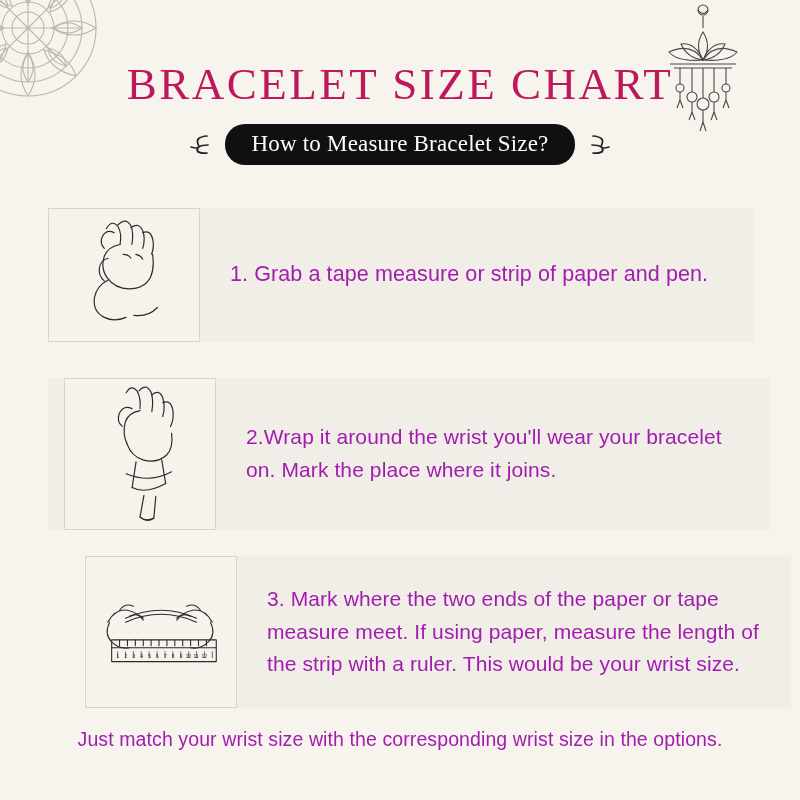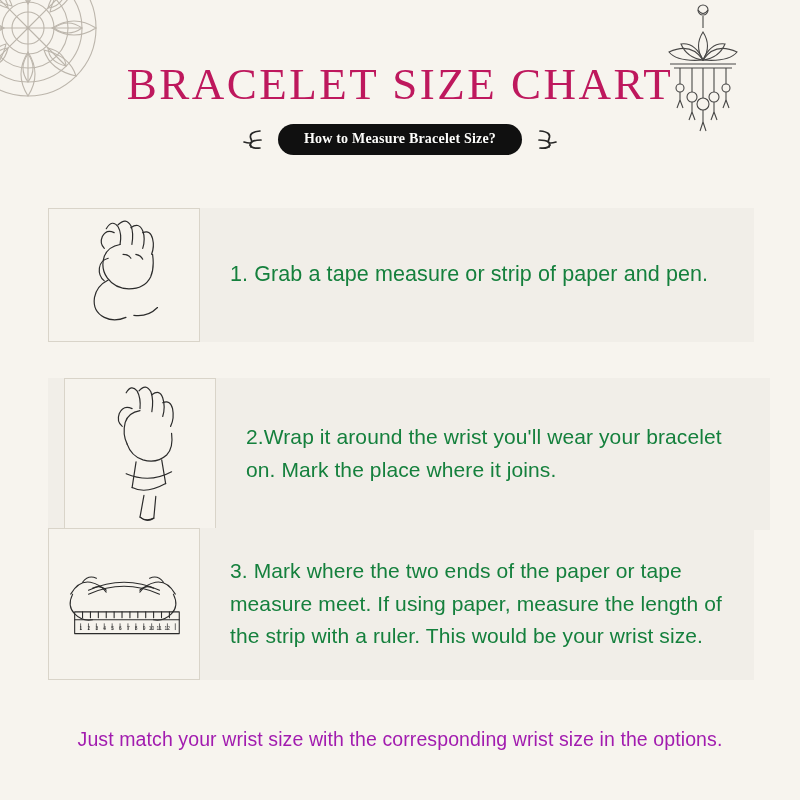--- a/index.html
+++ b/index.html
@@ -62,62 +62,62 @@
     align-items: center;
     justify-content: center;
     gap: 12px;
   }
   .pill {
     background: #101010;
     color: #fdfdfb;
     border-radius: 20px;
     padding: 7px 26px 8px 26px;
     font-family: "Liberation Serif", serif;
-    font-size: 14px;
-    font-weight: bold;
+    font-size: 23px;
+    font-weight: normal;
     letter-spacing: .2px;
     white-space: nowrap;
   }
   .flourish {
     width: 26px;
     height: 26px;
     opacity: .9;
   }
 
   
   .step {
     position: absolute;
     left: 48px;
     width: 706px;
     display: flex;
     align-items: stretch;
     background: #f1eee8;
   }
   .step-1 { top: 208px; height: 134px; }
   .step-2 { top: 378px; height: 152px; padding-left: 16px; }
-  .step-3 { top: 528px; height: 152px; }
+  .step-3 { top: 556px; height: 152px; margin-left: 37px; }
 
   .step-figure {
     width: 152px;
     flex: 0 0 152px;
     background: #f6f3ed;
     border: 1px solid #d9d4c9;
     box-sizing: border-box;
     position: relative;
   }
   .step-figure svg { display:block; width:100%; height:100%; }
 
   .step-text {
     flex: 1;
     display: flex;
     align-items: center;
     padding: 0 18px 0 30px;
     font-size: 21.5px;
     line-height: 1.55;
-    color: #15803d;
+    color: #a21caf;
     letter-spacing: .1px;
   }
   .step-2 .step-text, .step-3 .step-text { font-size: 21px; }
 
   
   .footer {
     position: absolute;
     top: 728px;
     left: 0;
     width: 800px;

